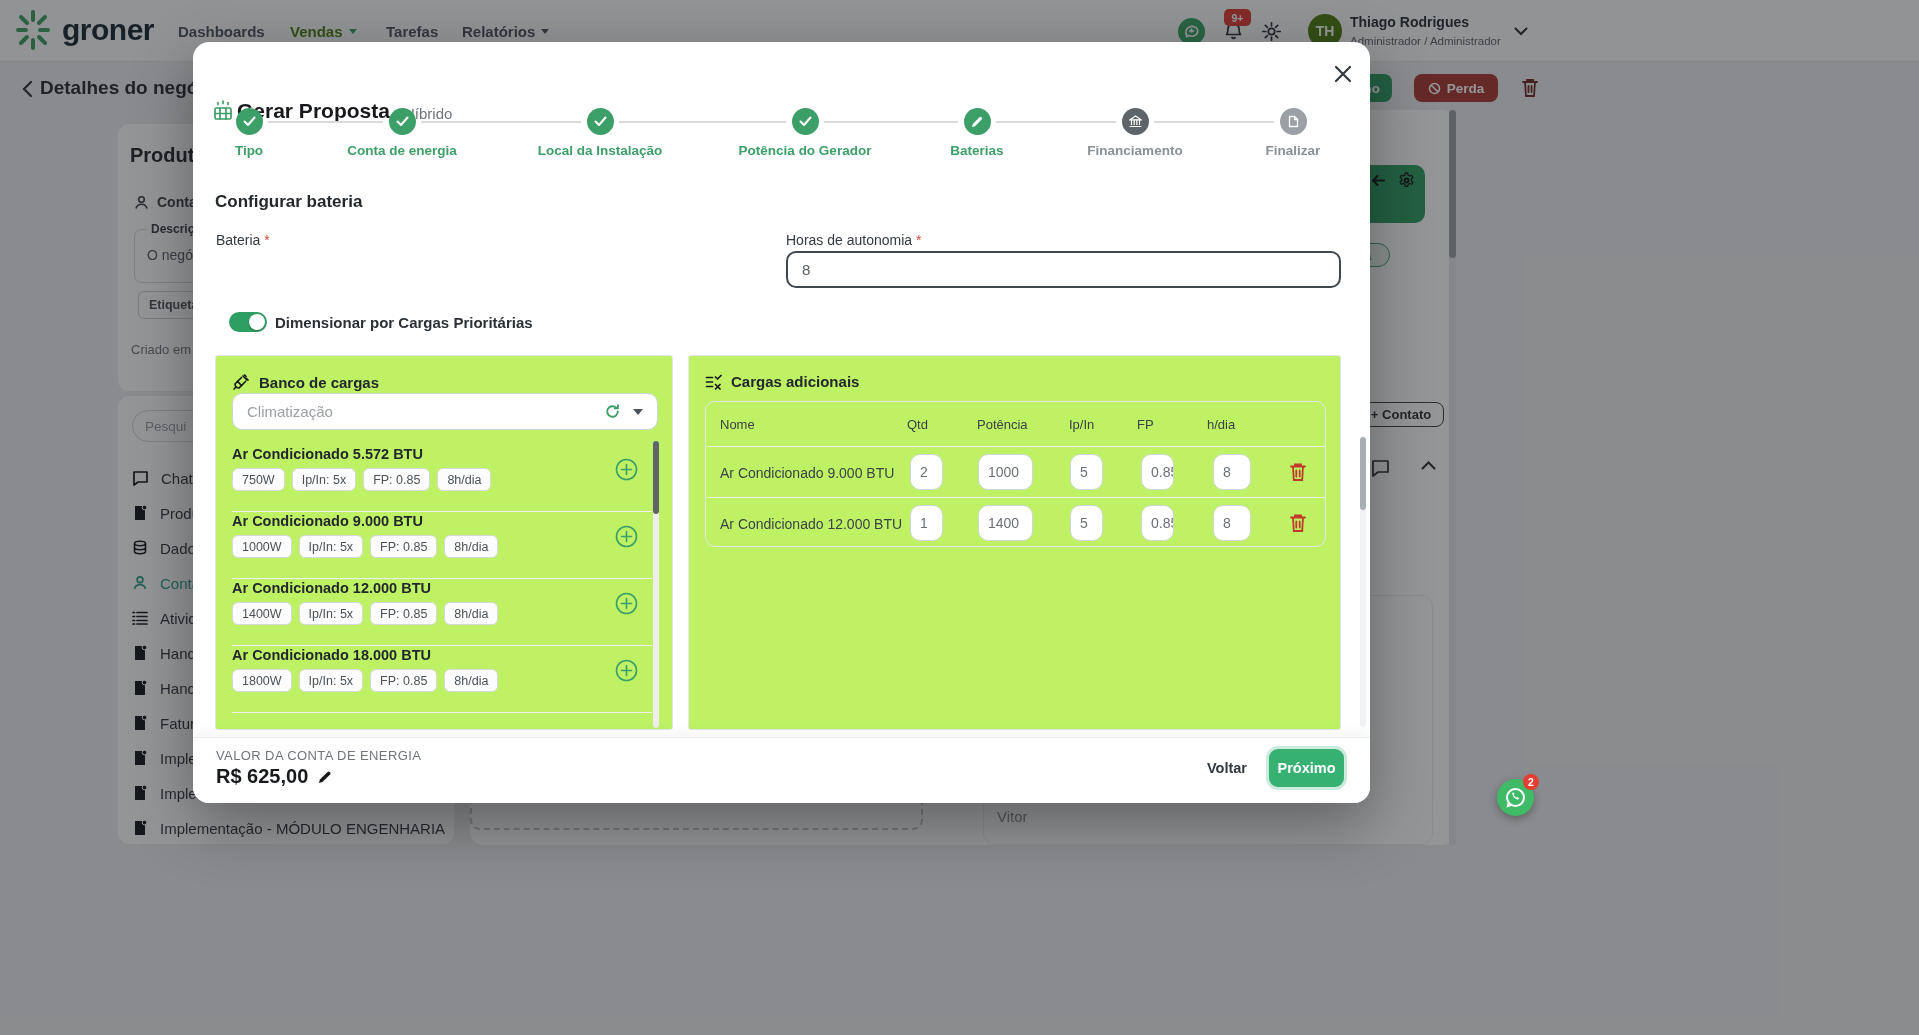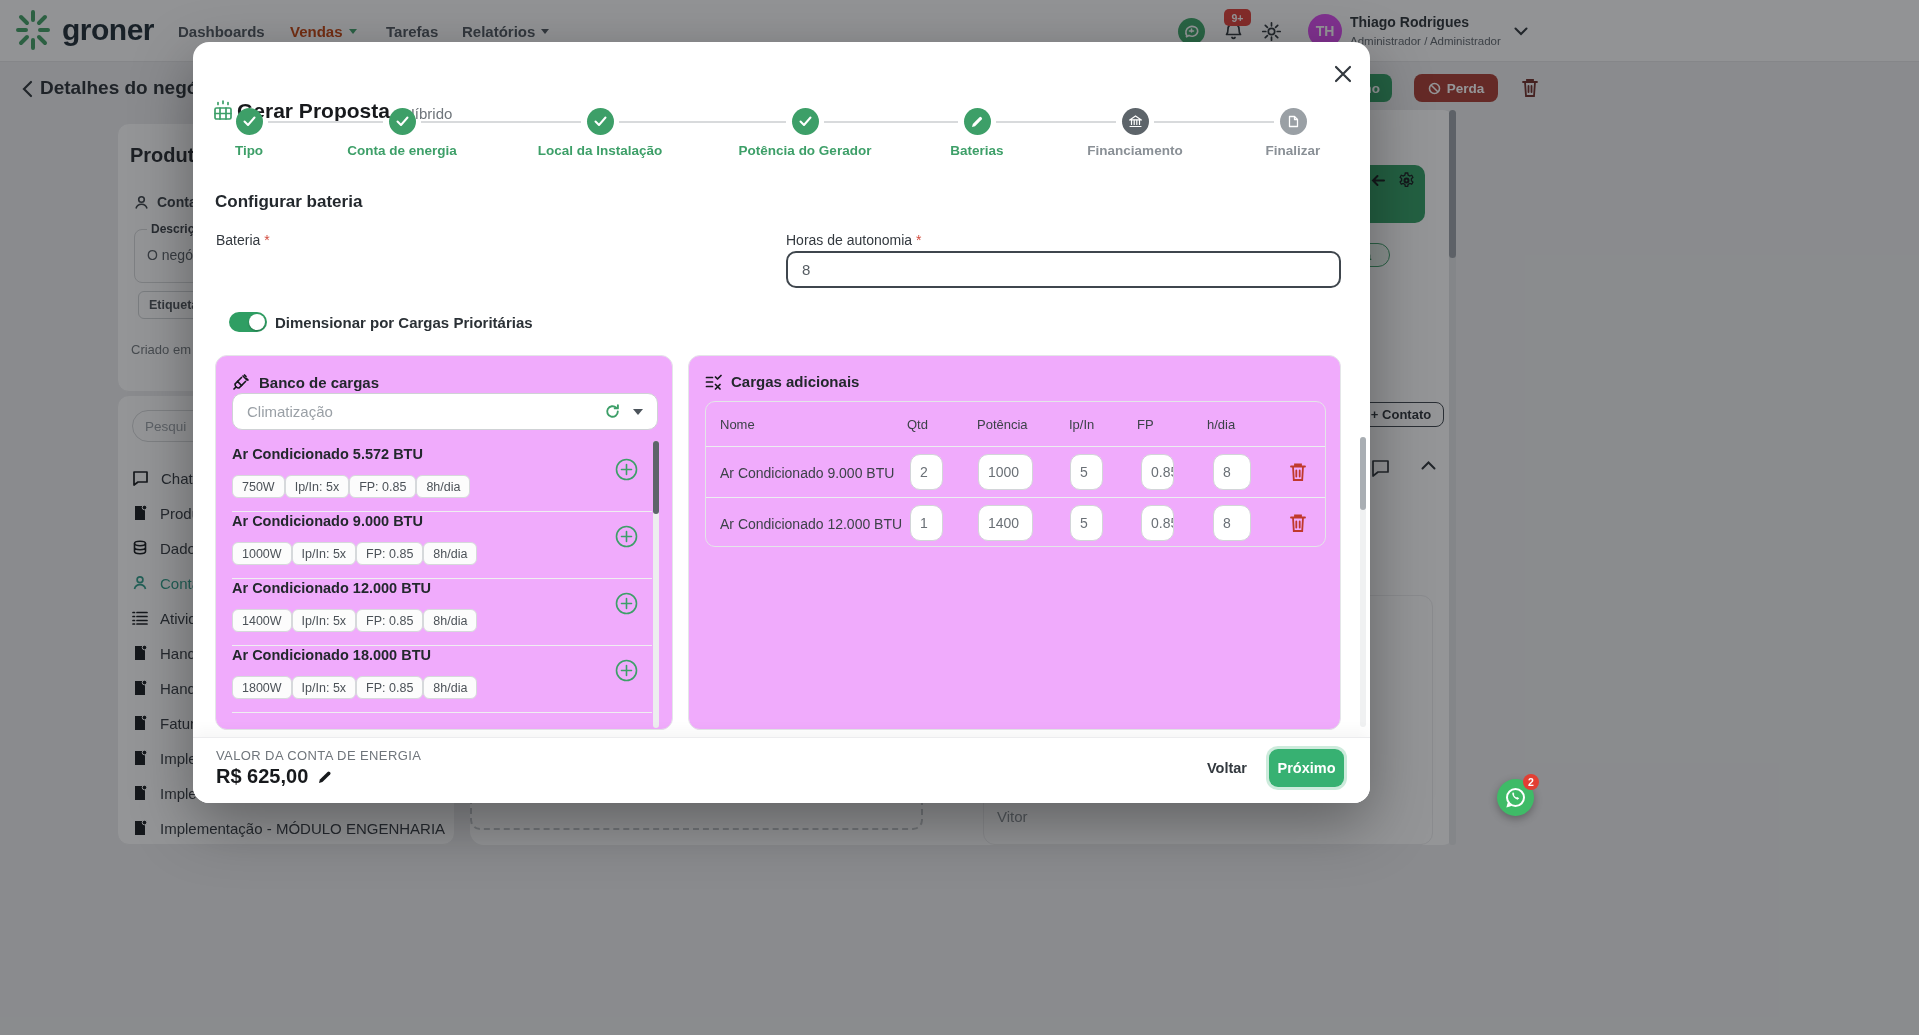--- a/index.html
+++ b/index.html
@@ -6,30 +6,30 @@
   html,body{width:1919px;height:1035px}
   body{position:relative;overflow:hidden;background:#ecedee;font-family:"Liberation Sans",sans-serif;-webkit-font-smoothing:antialiased;color:#24292e}
   .abs{position:absolute}
   svg{display:block}
 
   
   .topnav{position:absolute;left:0;top:0;width:1919px;height:62px;background:#fbfbfc;border-bottom:1px solid #e3e4e5;z-index:1}
   .brand{position:absolute;left:12px;top:8px;display:flex;align-items:center;gap:8px}
   .brand-text{font-size:30px;font-weight:bold;color:#1c2a33;letter-spacing:-0.5px}
   .nav-item{position:absolute;top:0;height:62px;display:flex;align-items:center;gap:6px;font-size:15px;font-weight:bold;color:#4c545b;cursor:pointer}
-  .nav-item.active{color:#c2410c}
+  .nav-item.active{color:#4d7c0f}
   .caret{width:0;height:0;border-left:4.5px solid transparent;border-right:4.5px solid transparent;border-top:5px solid #4c545b}
   .nav-item.active .caret{border-top-color:#3d9f68}
   .nav-search{position:absolute;left:706px;top:13px;width:462px;height:36px;background:#fff;border:1px solid #dcdee0;border-radius:20px;display:flex;align-items:center;padding:0 14px}
   .nav-search input{flex:1;border:none;outline:none;background:transparent;font-size:14px;color:#3c4248;font-family:inherit}
   .nav-search input::placeholder{color:#9aa0a6}
   .icon-btn{position:absolute;cursor:pointer}
   .support-circ{width:27px;height:27px;border-radius:50%;background:#3aa566;display:flex;align-items:center;justify-content:center}
   .badge-9{position:absolute;left:1224px;top:9px;min-width:27px;height:17px;background:#e03e36;color:#fff;font-size:10.5px;font-weight:bold;border-radius:5px;display:flex;align-items:center;justify-content:center;padding:0 4px;z-index:2}
-  .avatar{position:absolute;left:1308px;top:14px;width:34px;height:34px;border-radius:50%;background:#d946ef;color:#fff;font-size:14px;font-weight:bold;display:flex;align-items:center;justify-content:center}
+  .avatar{position:absolute;left:1308px;top:14px;width:34px;height:34px;border-radius:50%;background:#4d7c0f;color:#fff;font-size:14px;font-weight:bold;display:flex;align-items:center;justify-content:center}
   .user-name{position:absolute;left:1350px;top:14px;font-size:14px;font-weight:bold;color:#2a3035}
   .user-role{position:absolute;left:1350px;top:35px;font-size:11.5px;color:#5d646a}
 
   
   .page-title{position:absolute;left:40px;top:77px;font-size:19px;font-weight:bold;color:#272d33}
   .btn-frag-win{position:absolute;left:1330px;top:74px;width:62px;height:28px;background:#2f9e63;border-radius:8px;color:#fff;font-size:13.5px;font-weight:bold;display:flex;align-items:center;justify-content:flex-end;padding-right:12px}
   .btn-loss{position:absolute;left:1414px;top:74px;width:84px;height:28px;background:#a93a30;border-radius:8px;color:#fff;font-size:13.5px;font-weight:bold;display:flex;align-items:center;justify-content:center;gap:6px}
   .bigpanel{position:absolute;left:470px;top:110px;width:986px;height:735px;background:#fff;border-radius:14px}
   .card{position:absolute;background:#fff;border-radius:12px;border:1px solid #ececee}
   .cardA{left:117px;top:123px;width:338px;height:269px}
@@ -75,27 +75,27 @@
   .req{color:#d24a3d}
   .field{position:absolute;height:37px;border:1px solid #cfd2d5;border-radius:10px;background:#fff;display:flex;align-items:center;padding:0 14px;gap:12px}
   .field input{flex:1;border:none;outline:none;background:transparent;font-size:15px;color:#555c62;font-family:inherit;min-width:0}
   .field input::placeholder{color:#9aa0a6}
   .field.focused{border:2px solid #3f464d}
   .caret2{width:0;height:0;border-left:5px solid transparent;border-right:5px solid transparent;border-top:6px solid #4c545b}
   .toggle{position:absolute;left:36px;top:270px;width:38px;height:20px;border-radius:11px;background:#2f9e63;cursor:pointer}
   .toggle .knob{position:absolute;right:2px;top:2px;width:16px;height:16px;border-radius:50%;background:#fff;box-shadow:0 1px 2px rgba(0,0,0,.3)}
   .toggle-lbl{position:absolute;left:82px;top:272px;font-size:15px;font-weight:bold;color:#2b3136}
 
-  .panel{position:absolute;top:313px;height:375px;border:1px solid #e4e6e8;border-radius:12px;background:#f0abfc}
+  .panel{position:absolute;top:313px;height:375px;border:1px solid #e4e6e8;border-radius:3px;background:#bef264}
   .panelL{left:22px;width:458px}
   .panelR{left:495px;width:653px}
   .panel-head{position:absolute;left:16px;top:17px;display:flex;align-items:center;gap:9px;font-size:15px;font-weight:bold;color:#23282d}
   .load-item{position:absolute;left:16px;right:36px}
   .load-name{font-size:14.5px;font-weight:bold;color:#23282d}
-  .chips{display:flex;gap:0;margin-top:13px}
+  .chips{display:flex;gap:7px;margin-top:6px}
   .chip{height:23px;border:1px solid #d6d9db;border-radius:6px;background:#fcfcfc;display:flex;align-items:center;padding:0 9px;font-size:12.5px;color:#4c5258}
   .plus-btn{position:absolute;width:23px;height:23px;cursor:pointer}
   .divider{position:absolute;left:16px;right:20px;height:1px;background:#efeff1}
   .in-scroll-track{position:absolute;right:13px;top:85px;width:6px;height:287px;background:#ededef;border-radius:3px}
   .in-scroll-thumb{position:absolute;top:0;left:0;width:6px;height:73px;background:#5d646a;border-radius:3px}
 
   .table{position:absolute;left:16px;top:45px;width:621px;height:146px;border:1px solid #e4e6e8;border-radius:10px}
   .th{position:absolute;top:15px;font-size:13px;color:#3c4248}
   .t-divider{position:absolute;left:0;right:0;height:1px;background:#eceef0}
   .t-name{position:absolute;left:14px;font-size:14px;color:#3c4248}

